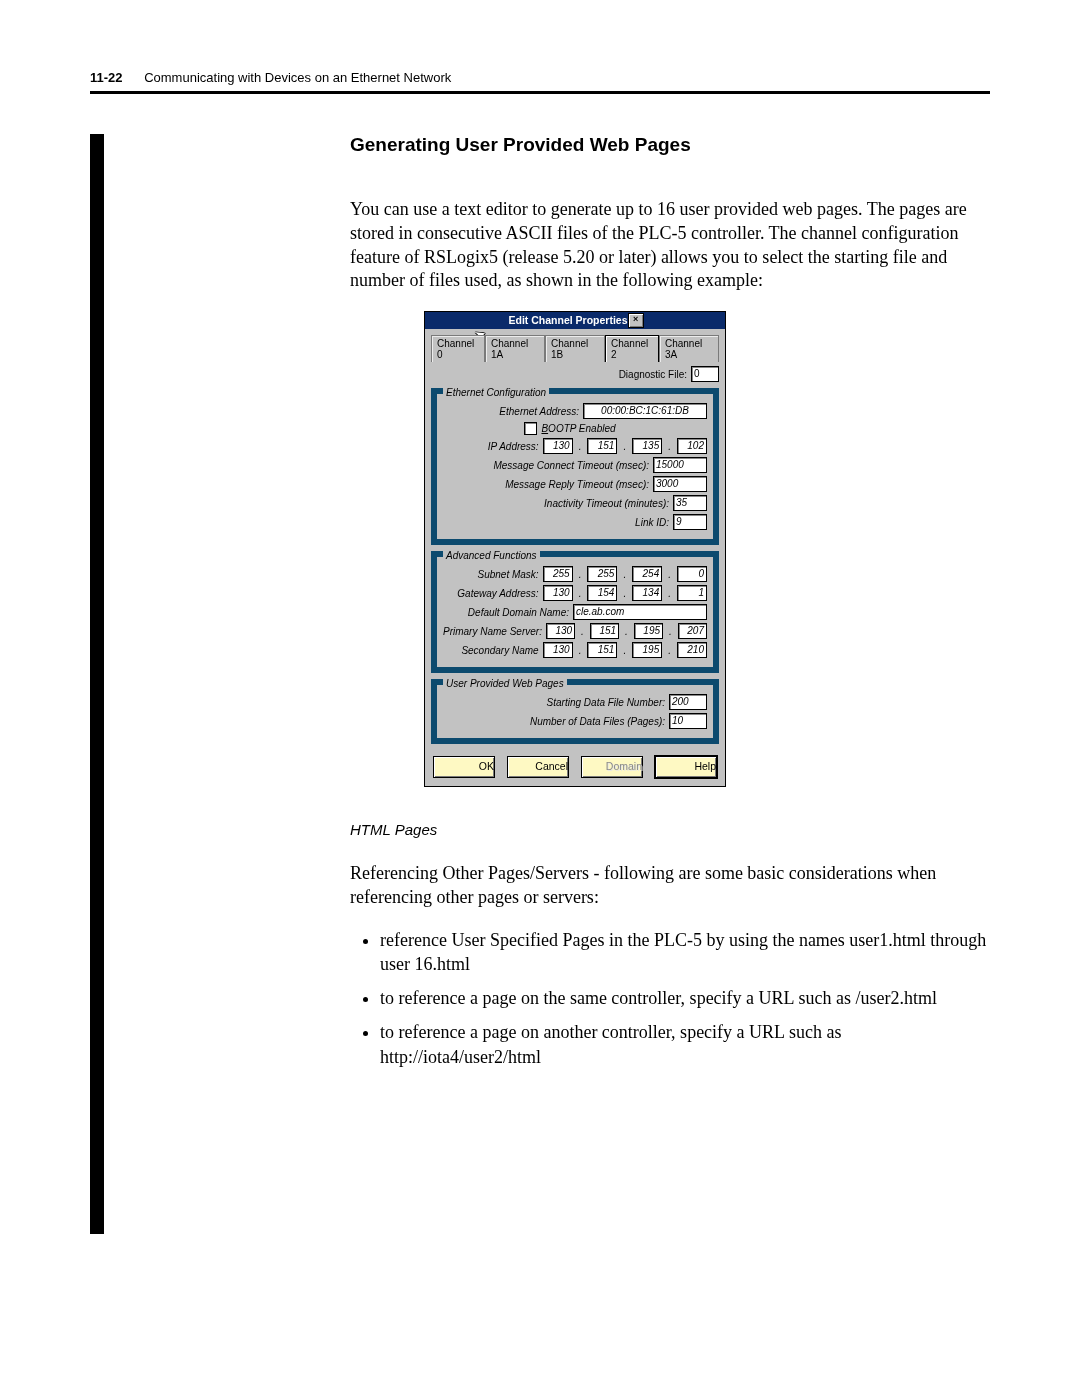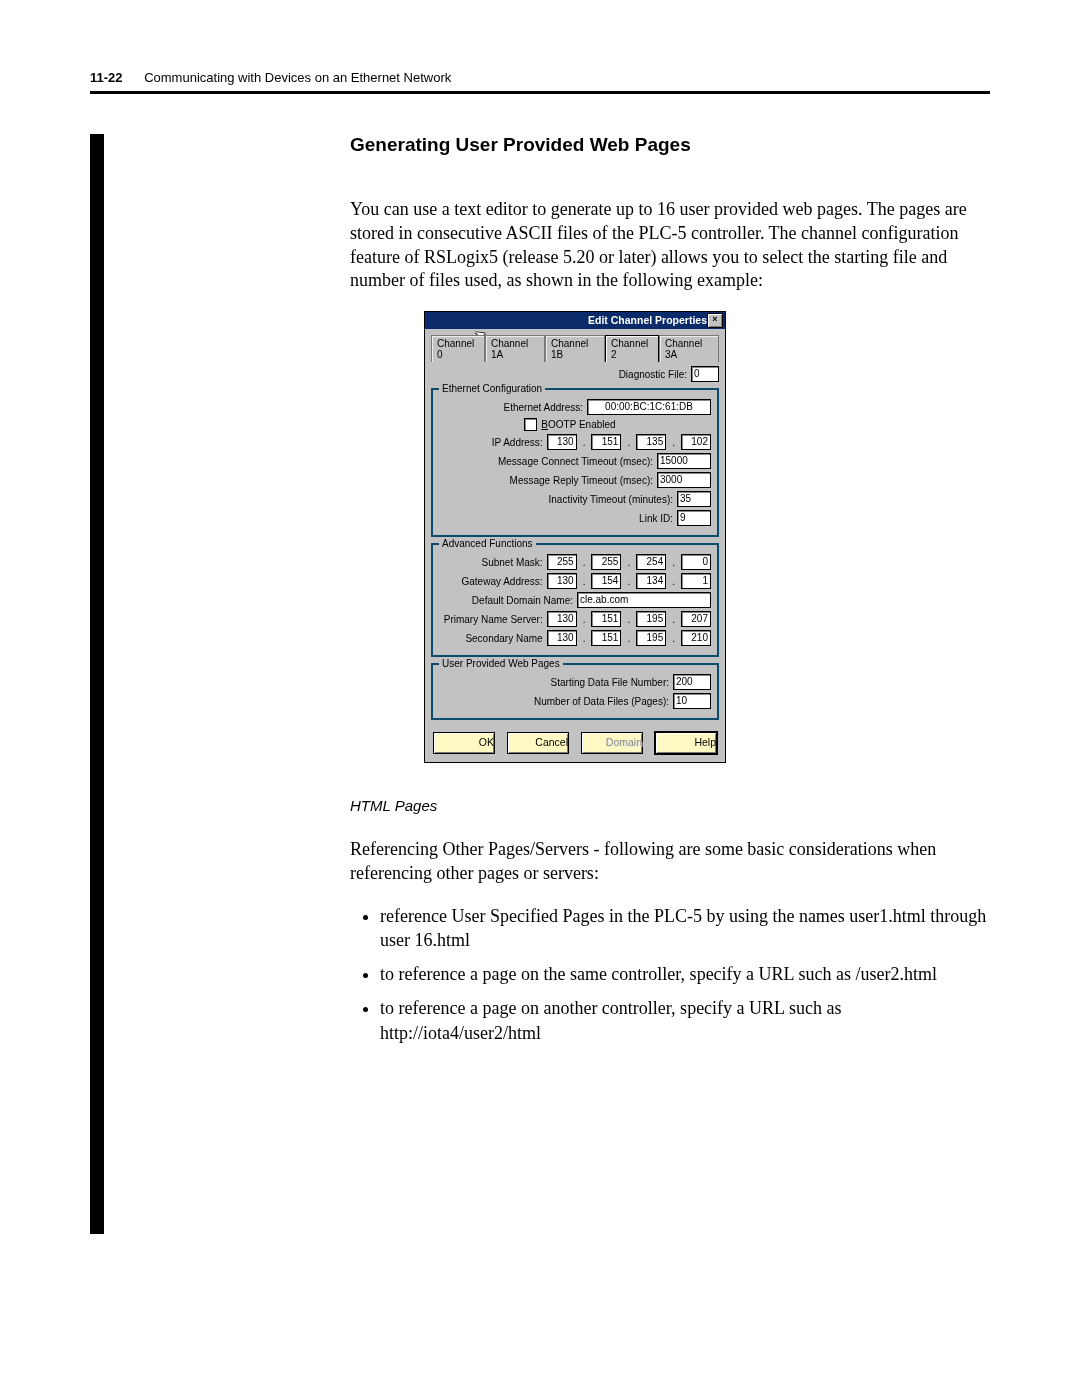--- a/index.html
+++ b/index.html
@@ -69,21 +69,21 @@
     border: 1px solid #000;
     background: #c2c2c2;
   }
   .titlebar {
     background: #0a2a6a;
     color: #fff;
     height: 17px;
     line-height: 17px;
     padding: 0 2px 0 4px;
     display: flex;
-    justify-content: flex-end;
+    justify-content: center;
     align-items: center;
     font-weight: bold;
     font-size: 10.5px;
   }
   .close-x {
     width: 14px; height: 13px;
     background: #c2c2c2;
     border: 1px solid #000;
     box-shadow: inset 1px 1px 0 #fff, inset -1px -1px 0 #7a7a7a;
     color: #000;
@@ -111,24 +111,25 @@
   .cursor-arrow {
     position: absolute;
     top: -8px; left: 44px;
     font-size: 13px;
     color: #fff;
     text-shadow: 1px 0 #000, -1px 0 #000, 0 1px #000, 0 -1px #000;
     transform: rotate(-20deg);
     pointer-events: none;
   }
   .fieldset {
-    border: 2px solid #0c4a6e;
+    border: 6px solid #0c4a6e;
     padding: 6px 6px 6px 6px;
     margin: 6px 0;
     position: relative;
+    font-style: italic;
   }
   .fs-legend {
     position: absolute;
     top: -7px; left: 6px;
     background: #c2c2c2;
     padding: 0 3px;
     font-size: 10px;
   }
   .row {
     display: flex;

